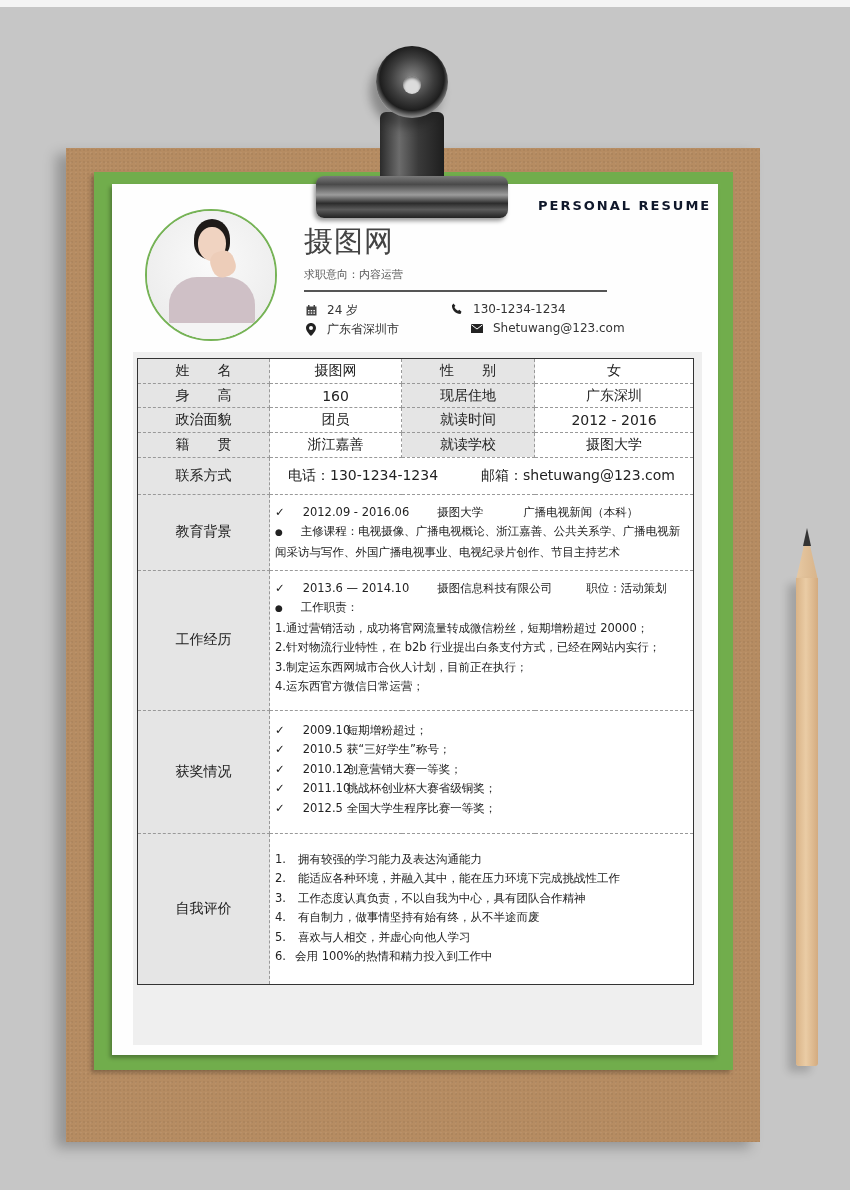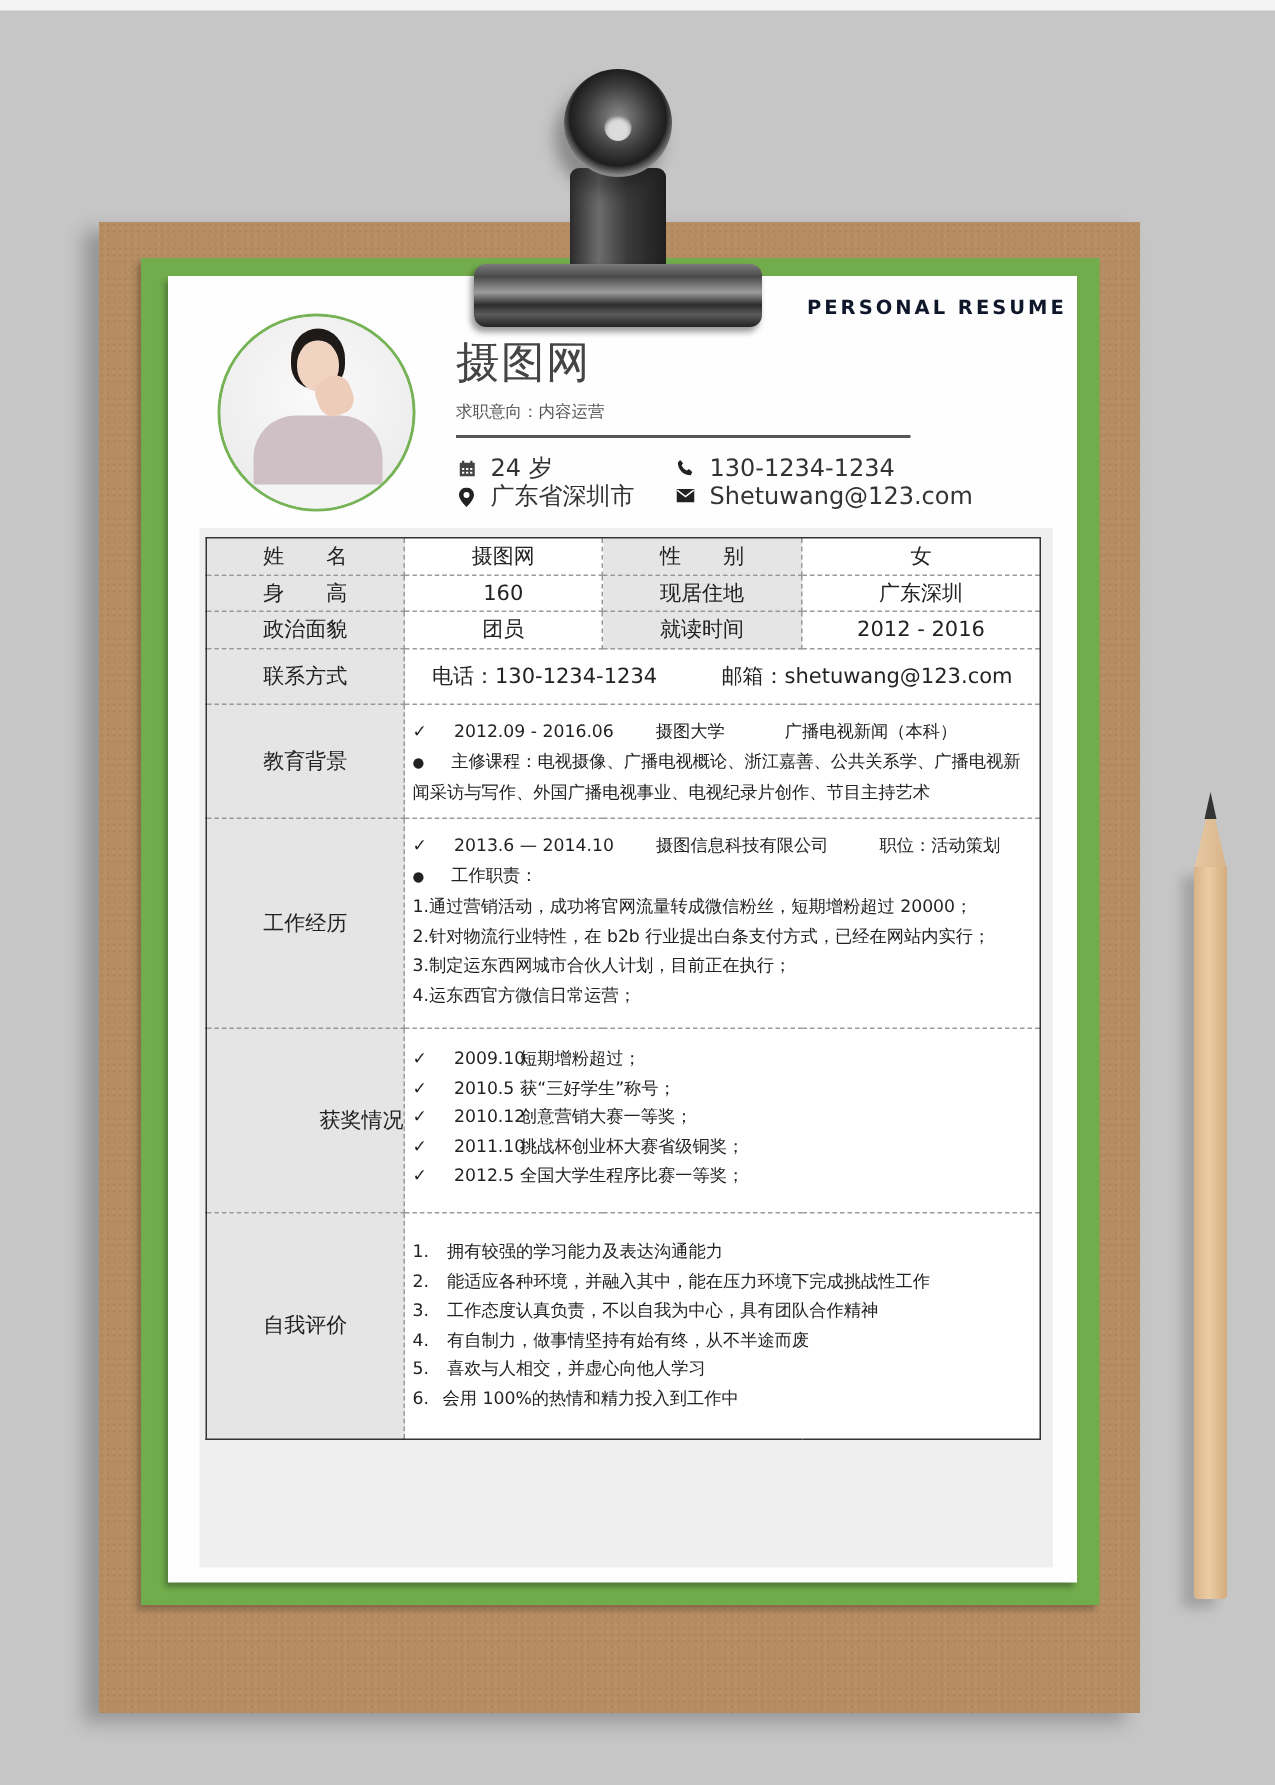--- a/index.html
+++ b/index.html
@@ -32,21 +32,21 @@
   .avatar .wall { position: absolute; inset: 0; background: radial-gradient(circle at 50% 40%, #fafafa, #e8e8e8); }
   .avatar .desk { position: absolute; left: 0; top: 112px; width: 100%; height: 30px; background: #f4f4f4; }
   .avatar .torso { position: absolute; left: 22px; top: 66px; width: 86px; height: 50px; background: #cfc0c6; border-radius: 28px 28px 6px 6px; }
   .avatar .hair { position: absolute; left: 47px; top: 8px; width: 36px; height: 40px; background: #1e1a18; border-radius: 50% 50% 40% 40%; }
   .avatar .face { position: absolute; left: 51px; top: 16px; width: 28px; height: 34px; background: #f0d3c1; border-radius: 48% 48% 50% 50%; }
   .avatar .hands { position: absolute; left: 64px; top: 40px; width: 24px; height: 26px; background: #edcdb9; border-radius: 40%; transform: rotate(-20deg); }
 
   .name { position: absolute; left: 304px; top: 222px; font-size: 29px; color: #444; letter-spacing: 1px; }
   .intent { position: absolute; left: 304px; top: 267px; font-size: 11px; color: #555; }
   .rule { position: absolute; left: 304px; top: 290px; width: 303px; height: 2px; background: #555; }
-  .info { position: absolute; font-size: 16px; color: #333; display: flex; align-items: center; }
+  .info { position: absolute; font-size: 12px; color: #333; display: flex; align-items: center; }
   .info .ico { width: 14px; height: 14px; margin-right: 9px; display: inline-flex; align-items: center; justify-content: center; color: #333; }
 
   .grey-wrap { position: absolute; left: 133px; top: 352px; width: 569px; height: 693px; background: #efefef; }
   table.resume { position: absolute; left: 137px; top: 358px; width: 556px; border-collapse: collapse; table-layout: fixed; font-size: 14px; border: 1.5px solid #333; background: #fff; }
   table.resume td { border: 1px dashed #999; text-align: center; vertical-align: middle; color: #222; padding: 0; }
   table.resume td.lbl { background: #e5e5e5; }
   table.resume tr.basic td { height: 24.7px; }
   table.resume tr.contact td { height: 37px; }
   .spaced { letter-spacing: 28px; margin-right: -28px; }
   td.detail { text-align: left !important; vertical-align: top !important; font-size: 11.5px; line-height: 19.5px; padding: 8px 6px 0 5px !important; }
@@ -118,21 +118,21 @@
   <span>广东省深圳市</span>
 </div>
 <div class="info" style="left:450px; top:302px;">
   <span class="ico">
     <svg width="12" height="12" viewBox="0 0 12 12">
         <path d="M2.4 0.6l2 2.2-1 1.3c.7 1.6 2 2.9 3.6 3.6l1.3-1 2.2 2-1 2.2C4.8 11 1 7.2.9 2.5z" fill="#222"></path>
       </svg>
   </span>
   <span>130-1234-1234</span>
 </div>
-<div class="info" style="left:450px; top:321px;">
+<div class="info" style="left:470px; top:321px;">
   <span class="ico">
     <svg width="12" height="9" viewBox="0 0 12 9">
         <rect x="0" y="0" width="12" height="9" fill="#222"></rect>
         <path d="M0.5 0.8L6 5l5.5-4.2" stroke="#fff" stroke-width="1" fill="none"></path>
       </svg>
   </span>
   <span>Shetuwang@123.com</span>
 </div>
 
 <div class="grey-wrap"></div>
@@ -156,20 +156,26 @@
       <td>160</td>
       <td class="lbl">现居住地</td>
       <td>广东深圳</td>
     </tr>
     <tr class="basic">
       <td class="lbl">政治面貌</td>
       <td>团员</td>
       <td class="lbl">就读时间</td>
       <td>2012 - 2016</td>
     </tr>
+    <tr class="basic">
+      <td class="lbl"><span class="spaced">籍贯</span></td>
+      <td>浙江嘉善</td>
+      <td class="lbl">就读学校</td>
+      <td>摄图大学</td>
+    </tr>
     <tr class="contact">
       <td class="lbl">联系方式</td>
       <td colspan="3" class="contact-val">
         <span>电话：130-1234-1234</span>
         <span style="display:inline-block;width:34px;"></span>
         <span>邮箱：shetuwang@123.com</span>
       </td>
     </tr>
     <tr>
       <td class="lbl" style="height:76px;">教育背景</td>
@@ -192,21 +198,21 @@
         <span class="row-line">
           <span style="font-size:9px">●</span><span class="gap1"></span><span>工作职责：</span>
         </span>
         <span class="row-line">1.通过营销活动，成功将官网流量转成微信粉丝，短期增粉超过 20000；</span>
         <span class="row-line">2.针对物流行业特性，在 b2b 行业提出白条支付方式，已经在网站内实行；</span>
         <span class="row-line">3.制定运东西网城市合伙人计划，目前正在执行；</span>
         <span class="row-line">4.运东西官方微信日常运营；</span>
       </td>
     </tr>
     <tr>
-      <td class="lbl" style="height:123px;text-align:right;">获奖情况</td>
+      <td class="lbl" style="height:123px;">获奖情况</td>
       <td colspan="3" class="detail" style="padding-top:10px !important">
         <span class="row-line"><span>✓</span><span class="gap1"></span><span style="display:inline-block;width:44px">2009.10</span><span>短期增粉超过；</span></span>
         <span class="row-line"><span>✓</span><span class="gap1"></span><span style="display:inline-block;width:44px">2010.5</span><span>获“三好学生”称号；</span></span>
         <span class="row-line"><span>✓</span><span class="gap1"></span><span style="display:inline-block;width:44px">2010.12</span><span>创意营销大赛一等奖；</span></span>
         <span class="row-line"><span>✓</span><span class="gap1"></span><span style="display:inline-block;width:44px">2011.10</span><span>挑战杯创业杯大赛省级铜奖；</span></span>
         <span class="row-line"><span>✓</span><span class="gap1"></span><span style="display:inline-block;width:44px">2012.5</span><span>全国大学生程序比赛一等奖；</span></span>
       </td>
     </tr>
     <tr>
       <td class="lbl" style="height:151px;">自我评价</td>

